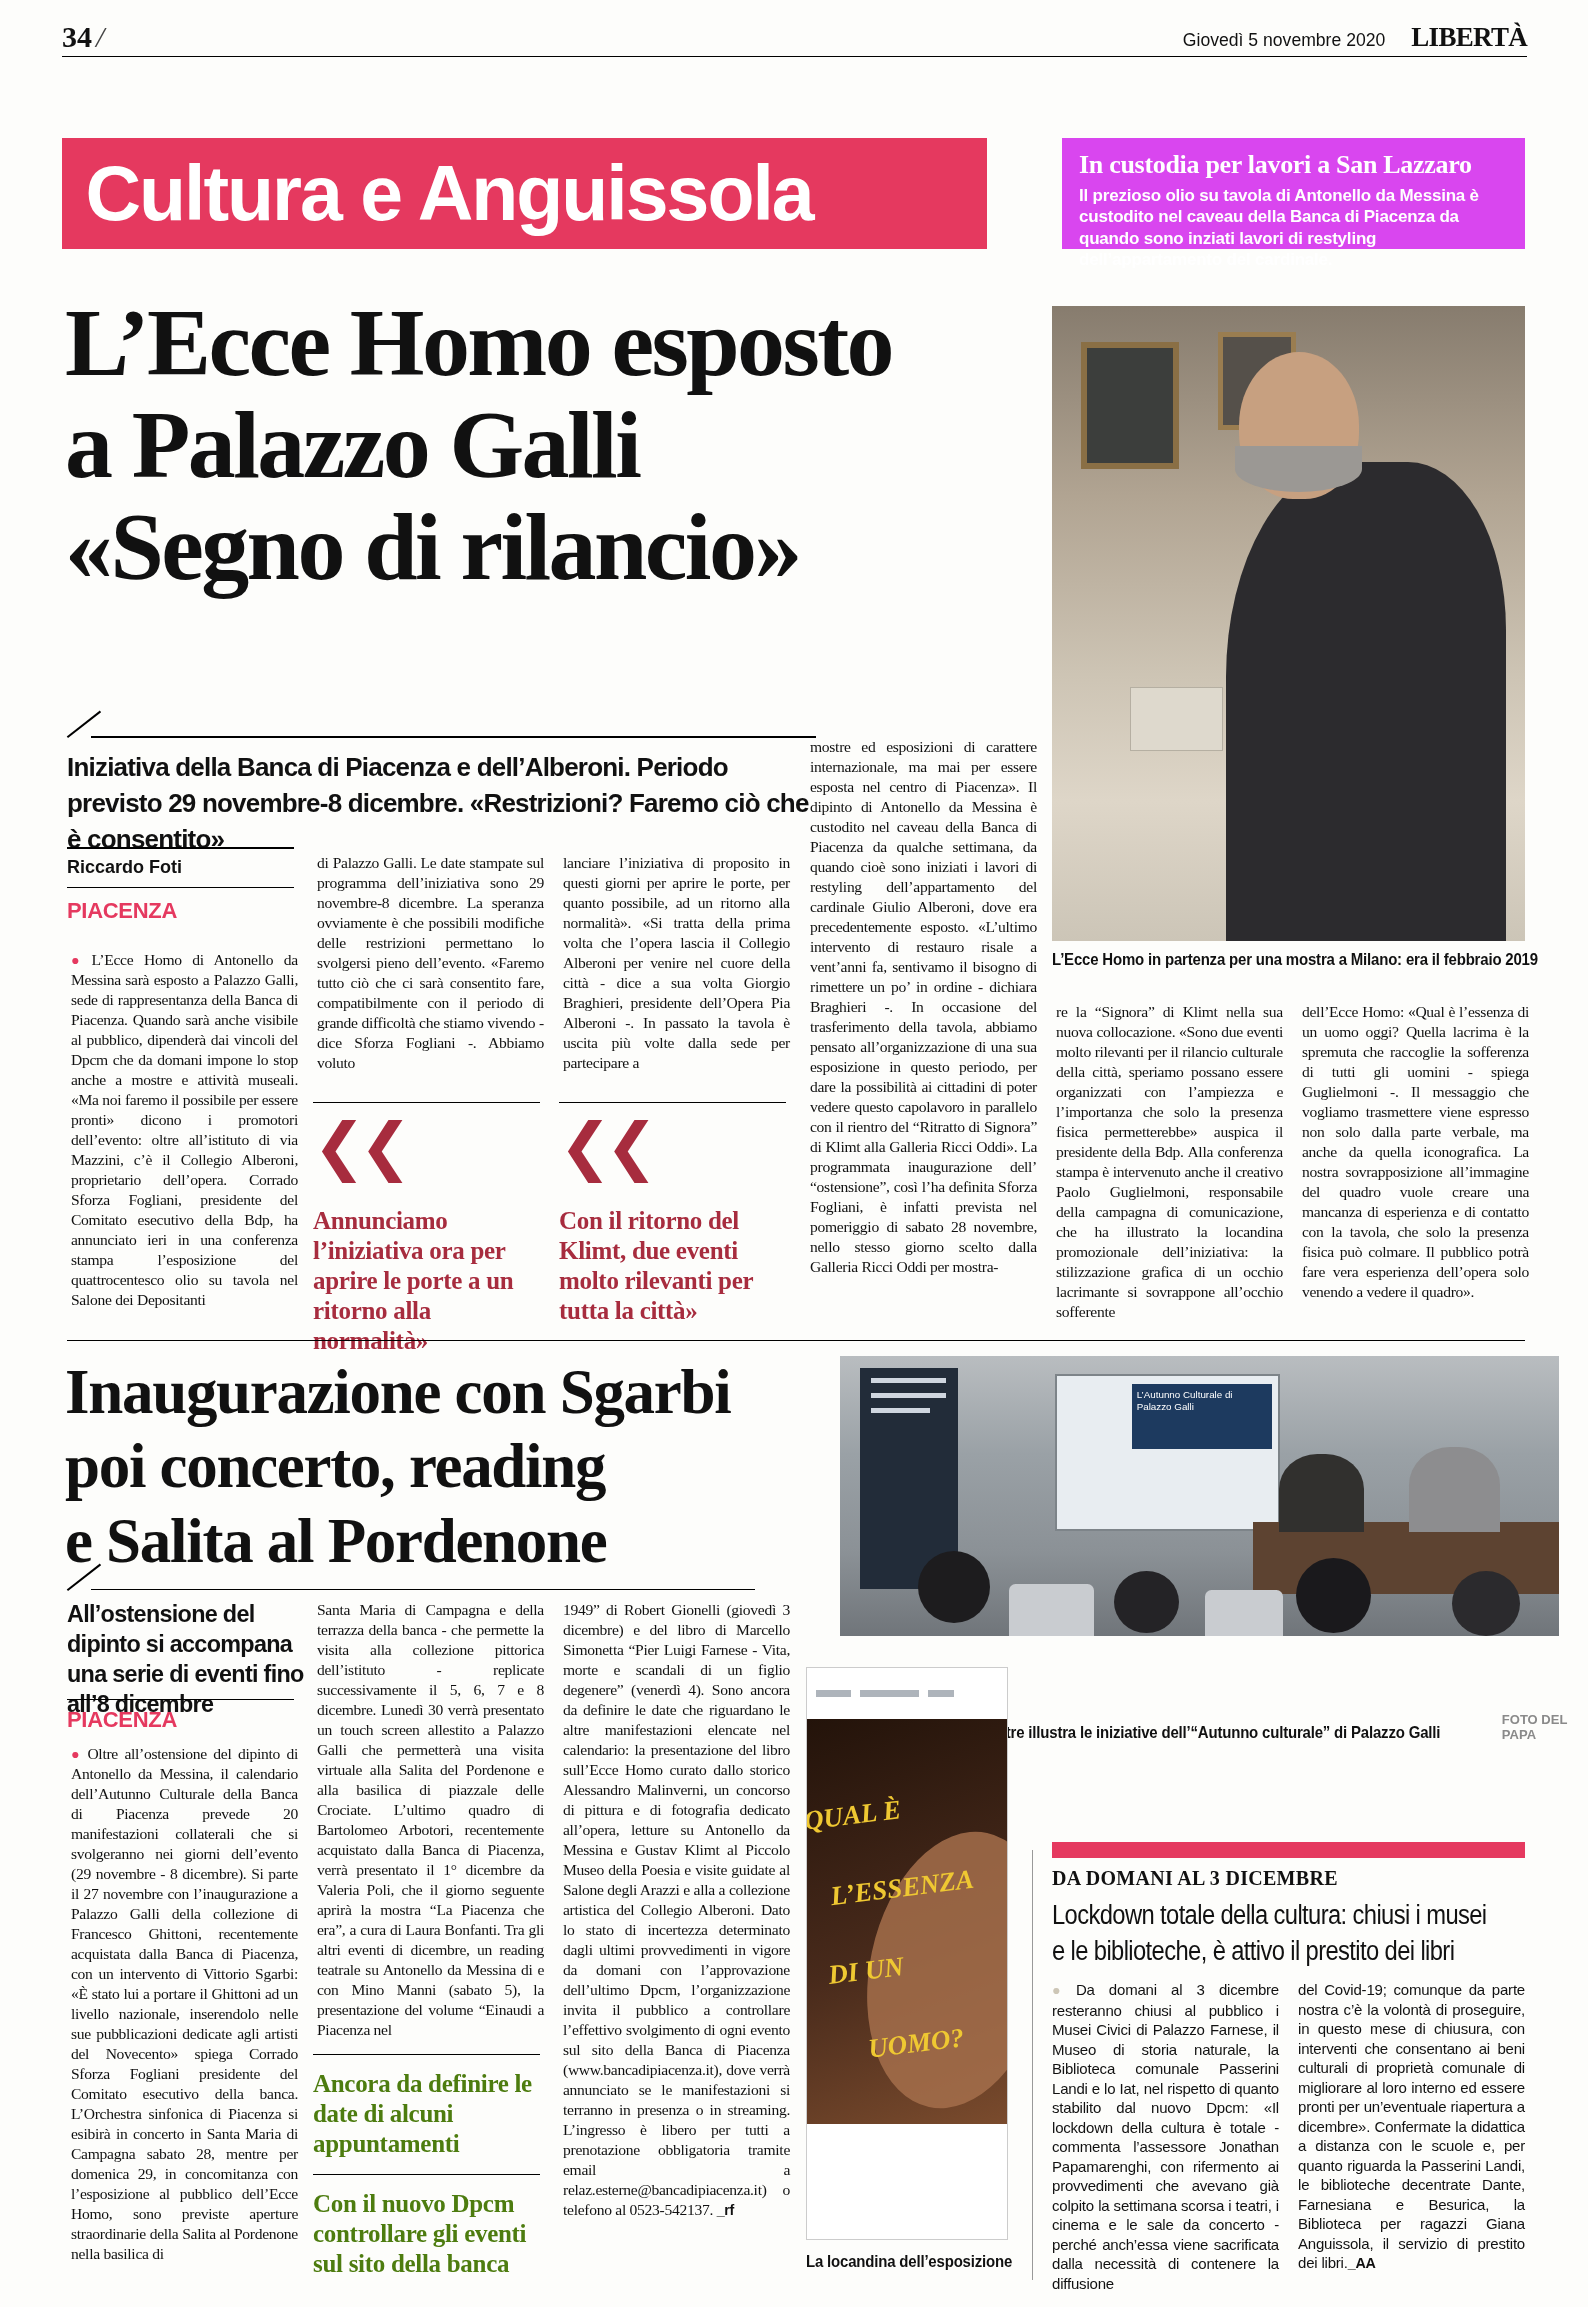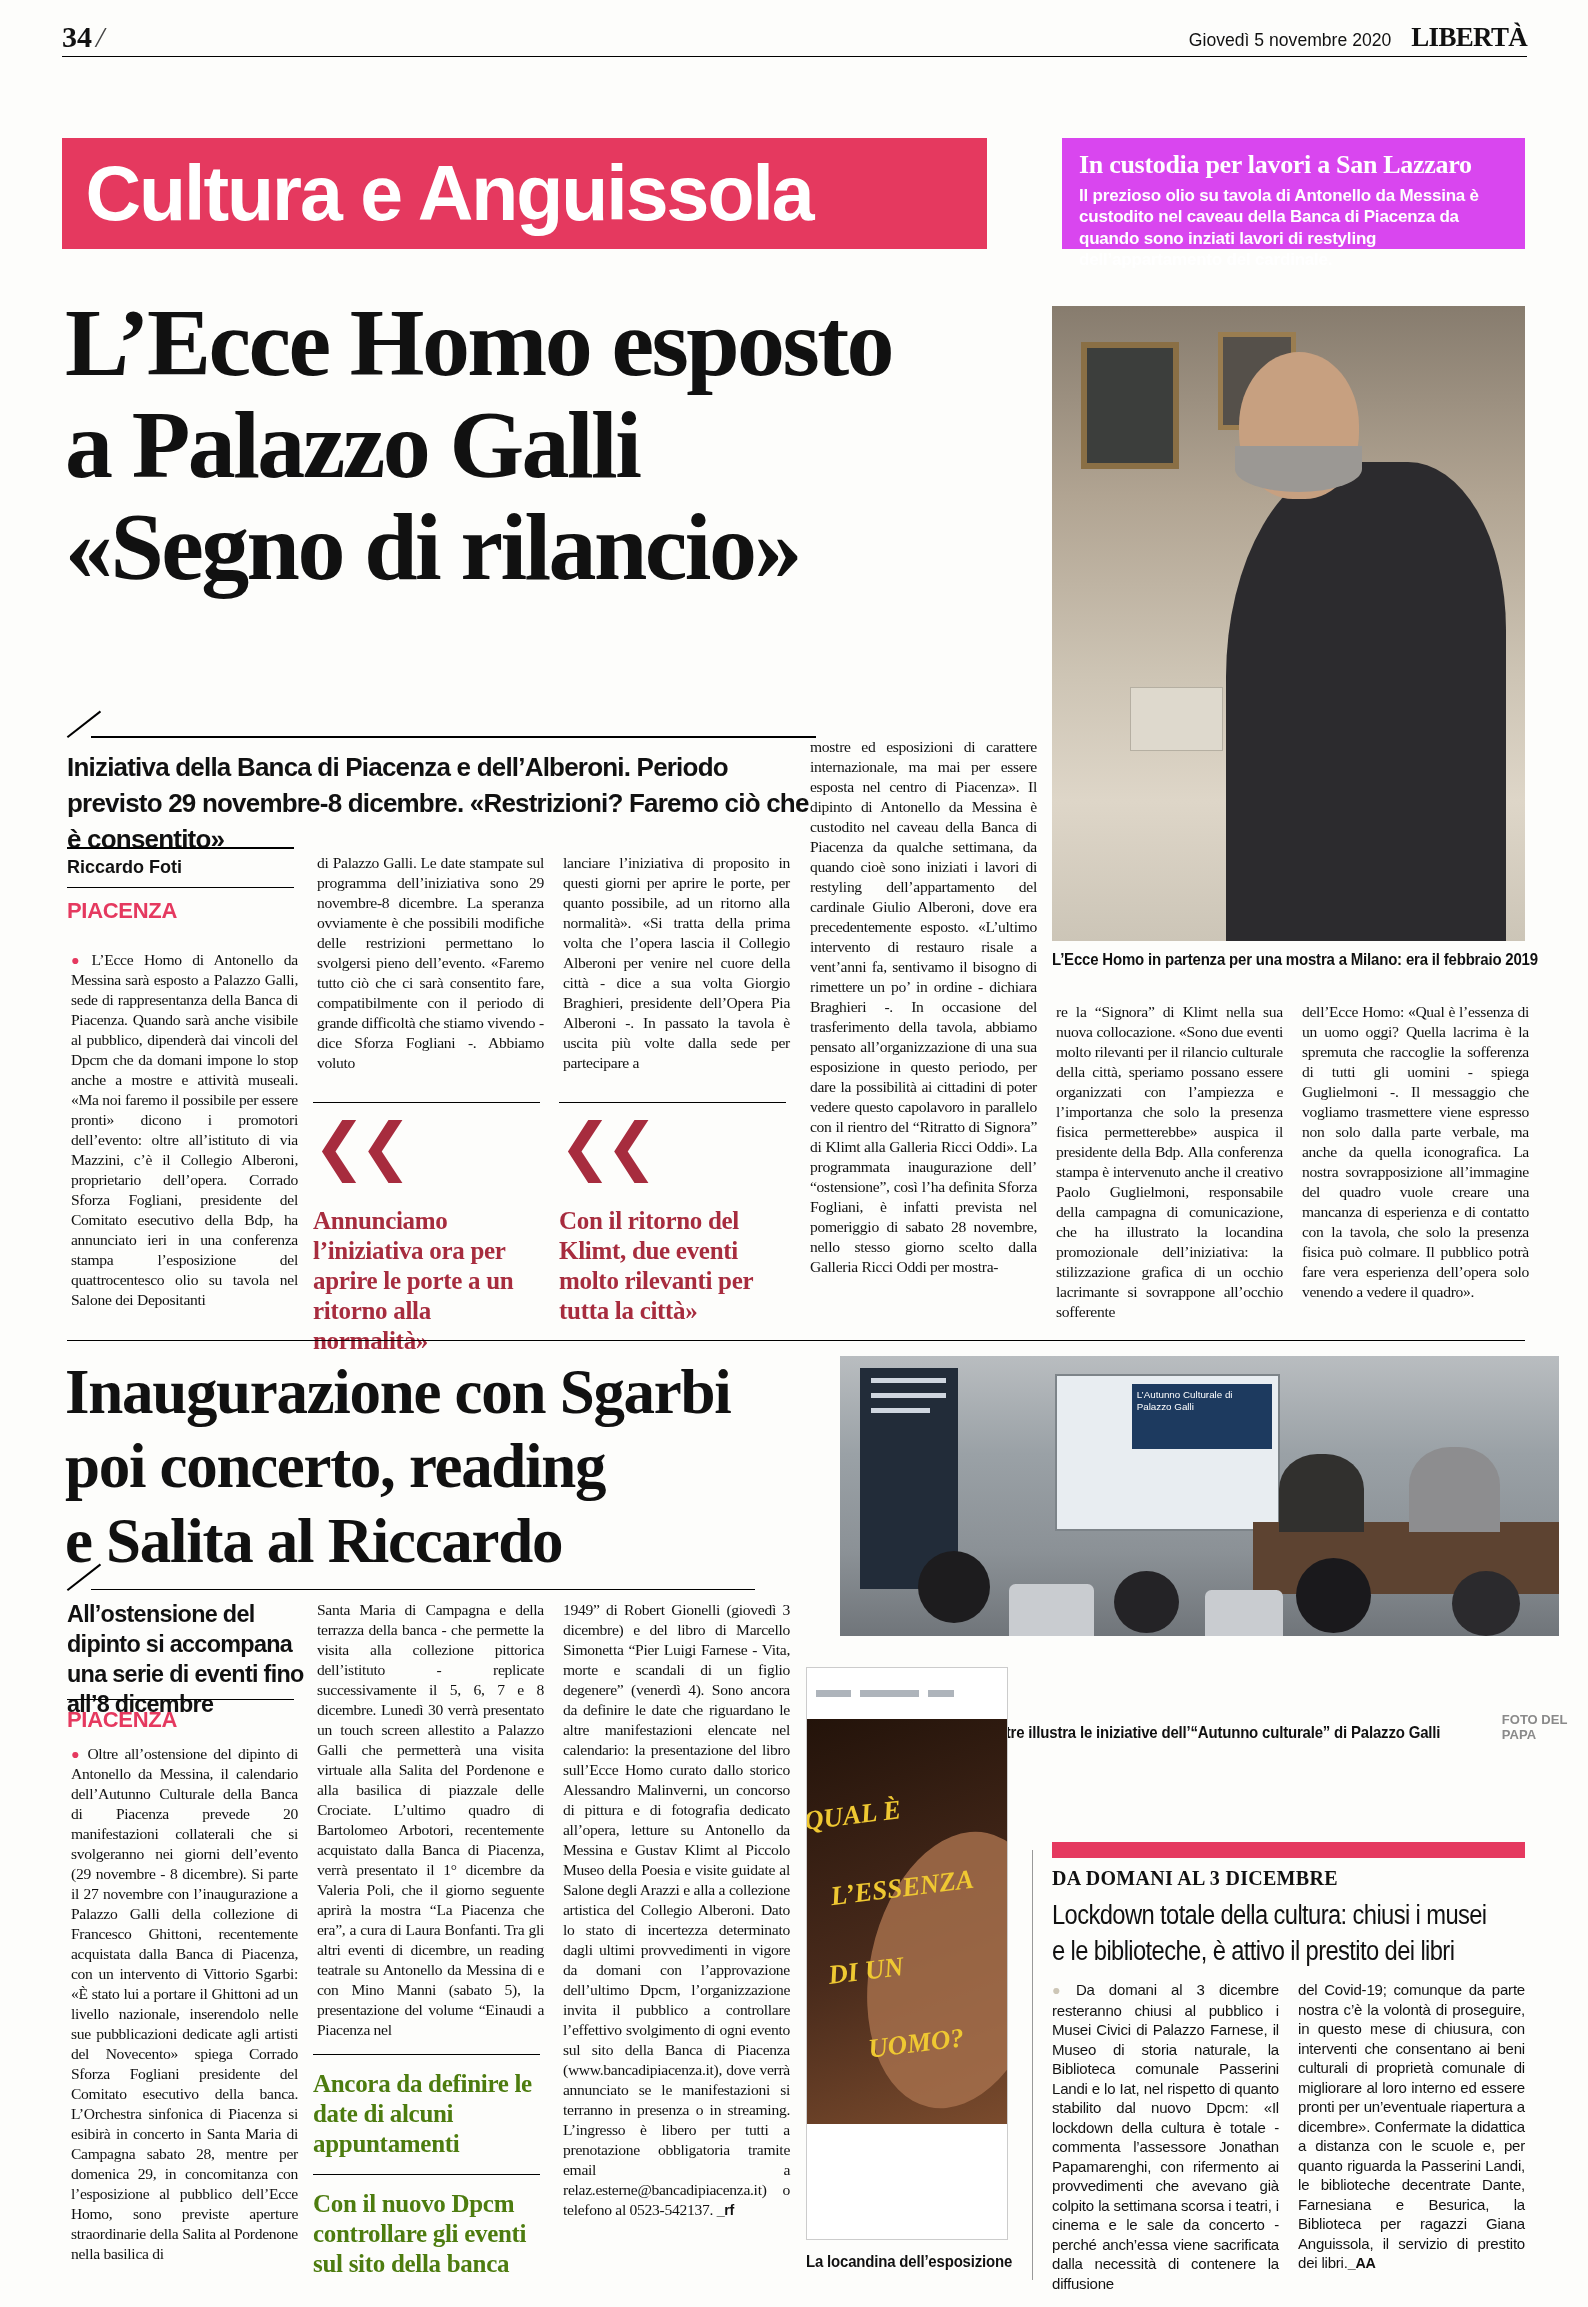--- a/index.html
+++ b/index.html
@@ -93,21 +93,21 @@
   .ld-col{width:227px;font-size:15px;line-height:19.5px;letter-spacing:-0.2px;text-align:justify;font-family:"Liberation Sans","DejaVu Sans",sans-serif;margin:0;}
 </style>
 </head>
 <body>
 
 <div class="page">
 
   <div class="abs pagenum">
     <span>34</span><span class="slash">/</span>
   </div>
-  <div class="abs" style="right:62px;top:22px;display:flex;align-items:baseline;gap:20px;">
+  <div class="abs" style="right:62px;top:22px;display:flex;align-items:baseline;gap:26px;">
     <span class="sans" style="font-size:17.6px;">Giovedì 5 novembre 2020</span>
     <span style="font-size:27px;font-weight:700;letter-spacing:-0.7px;">LIBERTÀ</span>
   </div>
   <div class="abs header-rule"></div>
 
   <div class="abs banner">
     <div class="banner-text sans">Cultura e Anguissola</div>
   </div>
 
   <div class="abs custody">
@@ -150,21 +150,21 @@
     <div class="p1-figure"></div>
     <div class="p1-head"></div>
     <div class="p1-hair"></div>
   </div>
   <div class="abs caption" style="left:1052px;top:950px;">L’Ecce Homo in partenza per una mostra a Milano: era il febbraio 2019</div>
 
   <div class="abs article-divider"></div>
 
   <div class="abs h2line" style="top:1356px;">Inaugurazione con Sgarbi</div>
   <div class="abs h2line" style="top:1430px;">poi concerto, reading</div>
-  <div class="abs h2line" style="top:1505px;">e Salita al Riccardo</div>
+  <div class="abs h2line" style="top:1505px;">e Salita al Pordenone</div>
 
   <div class="abs deco-diag" style="left:68px;top:1589px;"></div>
   <div class="abs deco-rule" style="left:91px;top:1589px;width:664px;height:1.3px;"></div>
   <div class="abs standfirst2 sans">All’ostensione del dipinto si accompana una serie di eventi fino all’8 dicembre</div>
   <div class="abs sf2rule"></div>
   <div class="abs city" style="left:67px;top:1707px;">PIACENZA</div>
 
   <p class="abs bodycol" style="left:67px;top:1740px;"><span class="bullet-red">●</span><span>Oltre all’ostensione del dipinto di Antonello da Messina, il calendario dell’Autunno Culturale della Banca di Piacenza prevede 20 manifestazioni collaterali che si svolgeranno nei giorni dell’evento (29 novembre - 8 dicembre). Si parte il 27 novembre con l’inaugurazione a Palazzo Galli della collezione di Francesco Ghittoni, recentemente acquistata dalla Banca di Piacenza, con un intervento di Vittorio Sgarbi: «È stato lui a portare il Ghittoni ad un livello nazionale, inserendolo nelle sue pubblicazioni dedicate agli artisti del Novecento» spiega Corrado Sforza Fogliani presidente del Comitato esecutivo della banca. L’Orchestra sinfonica di Piacenza si esibirà in concerto in Santa Maria di Campagna sabato 28, mentre per domenica 29, in concomitanza con l’esposizione al pubblico dell’Ecce Homo, sono previste aperture straordinarie della Salita al Pordenone nella basilica di</span></p>
 
   <div class="abs" style="left:313px;top:1596px;width:227px;">

